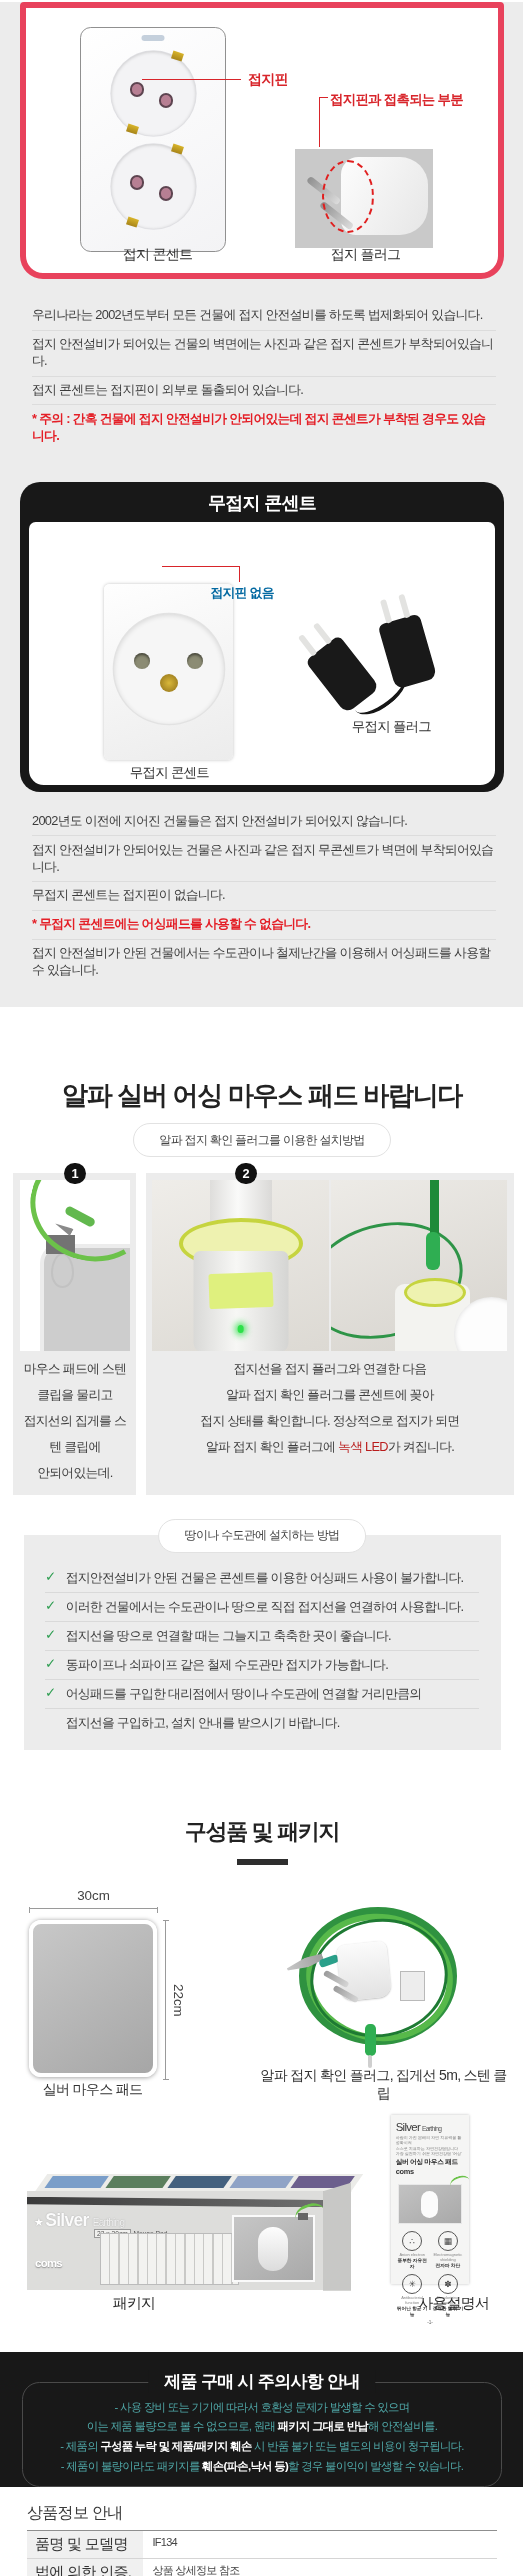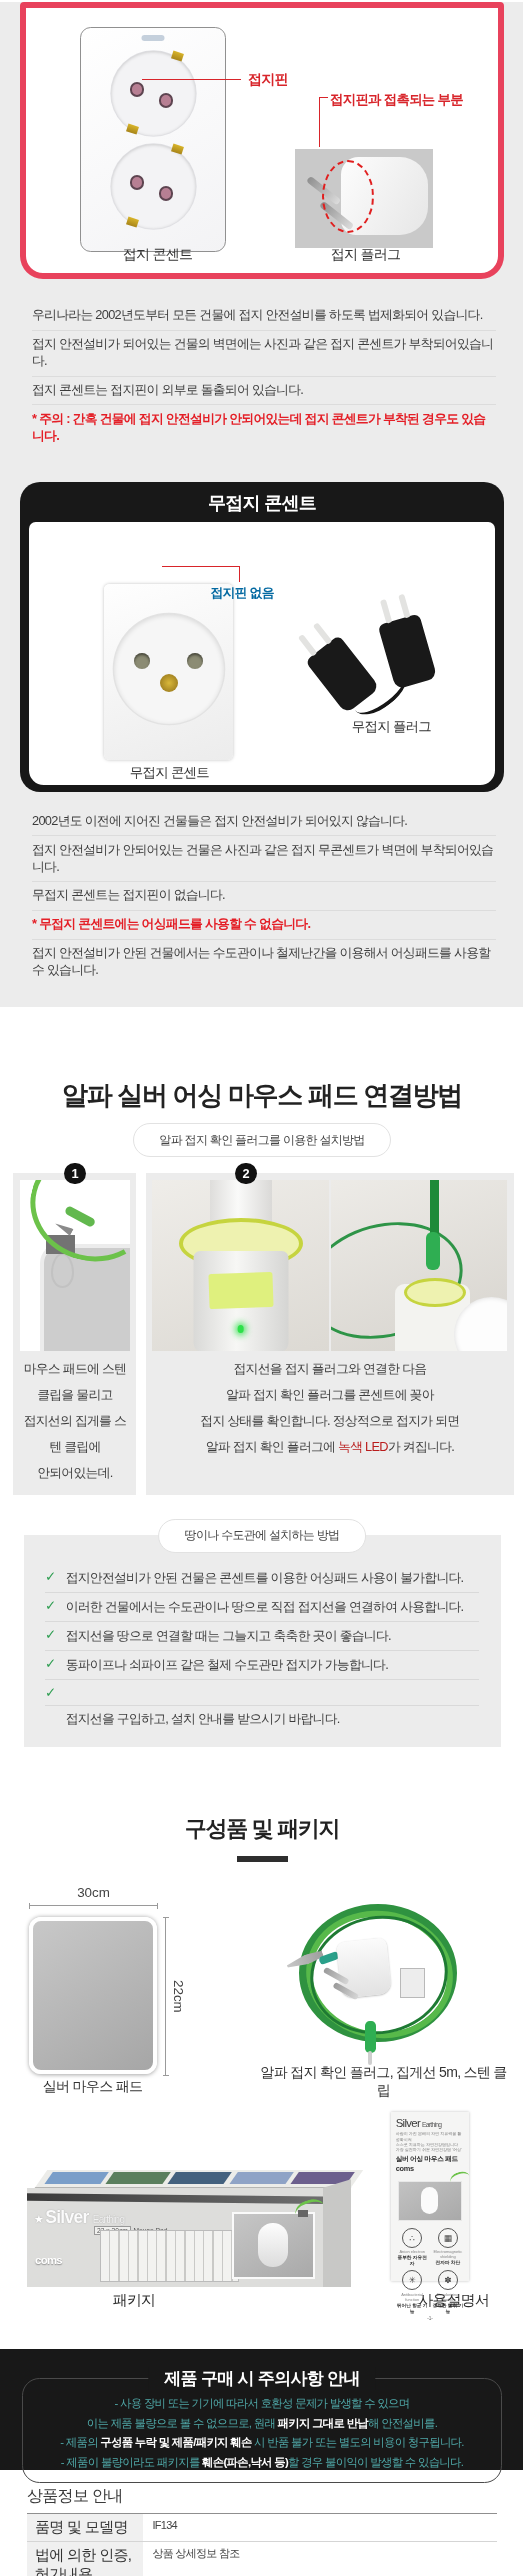--- a/index.html
+++ b/index.html
@@ -181,21 +181,21 @@
   .mn-icons{display:grid;grid-template-columns:1fr 1fr;gap:4.7px 2.7px;margin-top:6.7px;}
   .m-icon{text-align:center;}
   .mi-circle{display:block;width:20px;height:20px;border:1.3px solid #555;border-radius:50%;margin:0 auto;line-height:19px;font-size:8.7px;color:#444;box-sizing:border-box;}
   .mi-l1{display:block;font-size:4px;color:#888;margin-top:1.3px;}
   .mi-l2{display:block;font-size:4.7px;color:#333;font-weight:700;}
   .mn-page{text-align:center;font-size:4.7px;color:#666;margin-top:2.7px;}
   .pkg-label{position:absolute;left:40px;top:187px;width:188px;text-align:center;font-size:14.8px;color:#2e2e2e;letter-spacing:-0.7px;}
   .manual-label{position:absolute;left:371px;top:187px;width:118px;text-align:right;font-size:14.8px;color:#2e2e2e;letter-spacing:-0.7px;}
 
   
-  .warning{background:#181818;height:121px;}
+  .warning{background:#181818;height:135px;}
   .warn-box{position:relative;margin:0 22px;top:29.6px;border:1.3px solid #4a4a4a;border-radius:17.5px;padding:14.8px 5.4px 9.4px;}
   .warn-title{position:absolute;top:-12.8px;left:50%;transform:translateX(-50%);background:#181818;padding:0 16px;
     color:#fff;font-size:17px;font-weight:700;white-space:nowrap;letter-spacing:-0.7px;}
   .warn-line{text-align:center;color:#4fa8a8;font-size:11.4px;line-height:1.72;letter-spacing:-0.7px;}
   .warn-line .wstrong{color:#fff;font-weight:700;}
 
   
   .info{padding:16px 27px 0;}
   .info-heading{font-size:16px;color:#3a3a3a;letter-spacing:-0.7px;}
   .info-table{margin-top:6px;border-top:1.3px solid #8f8f8f;border-bottom:1.3px solid #9a9a9a;}
@@ -289,21 +289,21 @@
         <div class="tline"><span>접지 안전설비가 안되어있는 건물은 사진과 같은 접지 무콘센트가 벽면에 부착되어있습니다.</span></div>
 
         <div class="tline"><span>무접지 콘센트는 접지핀이 없습니다.</span></div>
 
         <div class="tline red"><span>* 무접지 콘센트에는 어싱패드를 사용할 수 없습니다.</span></div>
 
         <div class="tline"><span>접지 안전설비가 안된 건물에서는 수도관이나 철제난간을 이용해서 어싱패드를 사용할 수 있습니다.</span></div>
       </div>
   </div>
 
-  <h1 class="big-title">알파 실버 어싱 마우스 패드 연결방법</h1>
+  <h1 class="big-title">알파 실버 어싱 마우스 패드 바랍니다</h1>
   <div class="pill">알파 접지 확인 플러그를 이용한 설치방법</div>
 
   <div class="steps">
     <span class="badge b1">1</span>
     <span class="badge b2">2</span>
 
     <div class="step step-left">
       <div class="photo">
         <div class="s1pad"></div>
         <div class="s1loop"></div>
@@ -370,20 +370,21 @@
           <span class="gtext">접지선을 땅으로 연결할 때는 그늘지고 축축한 곳이 좋습니다.</span>
         </div>
 
         <div class="gitem">
           <span class="chk">✓</span>
           <span class="gtext">동파이프나 쇠파이프 같은 철제 수도관만 접지가 가능합니다.</span>
         </div>
 
         <div class="gitem">
           <span class="chk">✓</span>
+          <span class="gtext">어싱패드를 구입한 대리점에서 땅이나 수도관에 연결할 거리만큼의</span>
         </div>
 
         <div class="gitem cont">
           <span class="chk">✓</span>
           <span class="gtext">접지선을 구입하고, 설치 안내를 받으시기 바랍니다.</span>
         </div>
       </div>
   </div>
 
   <h2 class="comp-title">구성품 및 패키지</h2>

